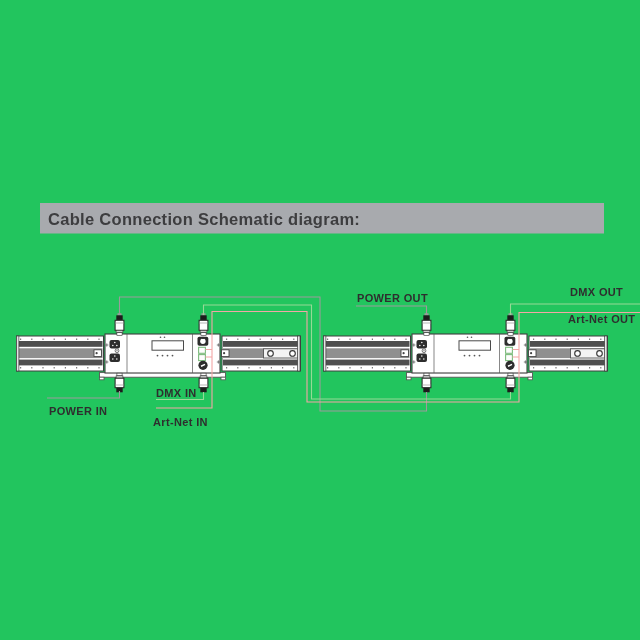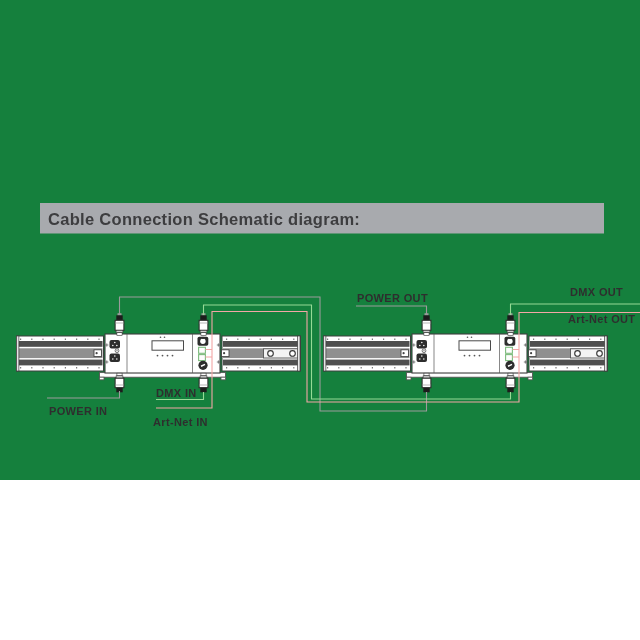--- a/index.html
+++ b/index.html
@@ -1,16 +1,16 @@
 <!DOCTYPE html>
 <html><head>
 <meta charset="utf-8">
 <style>
   html,body{margin:0;padding:0;background:#ffffff;}
-  .stage{position:relative;width:640px;height:480px;background:#15803d;overflow:hidden;
+  .stage{position:relative;width:640px;height:640px;background:#22c55e;overflow:hidden;
          font-family:"Liberation Sans", sans-serif;}
   svg{position:absolute;left:0;top:0;}
   .title-text{font-family:"Liberation Sans", sans-serif;font-size:16.5px;font-weight:700;letter-spacing:.3px;}
   .lbl{font-family:"Liberation Sans", sans-serif;font-size:11px;font-weight:700;letter-spacing:.35px;}
   .wire{fill:none;stroke-width:1.1;}
   .thinline{stroke:#555;stroke-width:.7;}
 </style>
 </head>
 <body>
 

